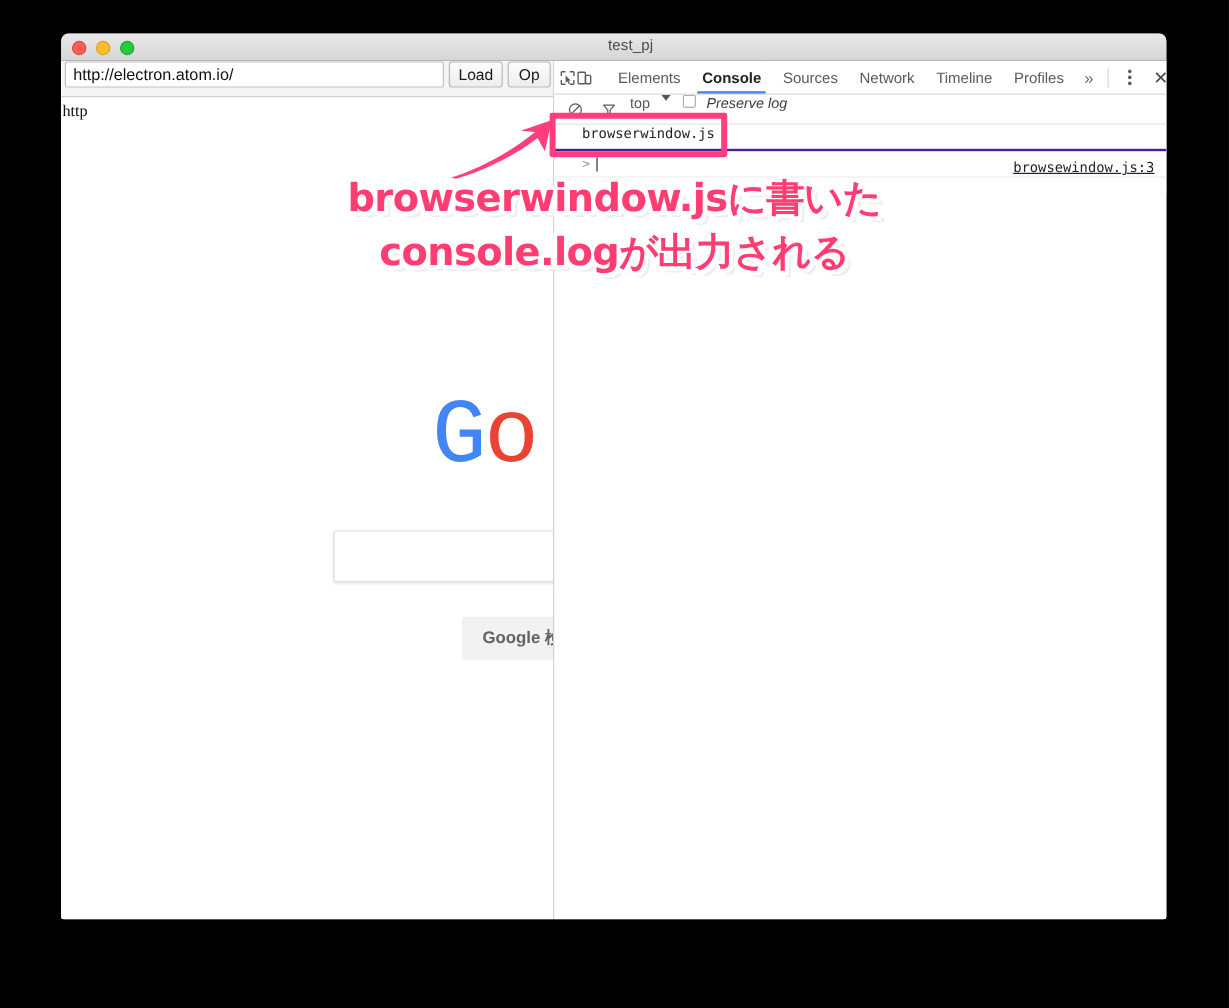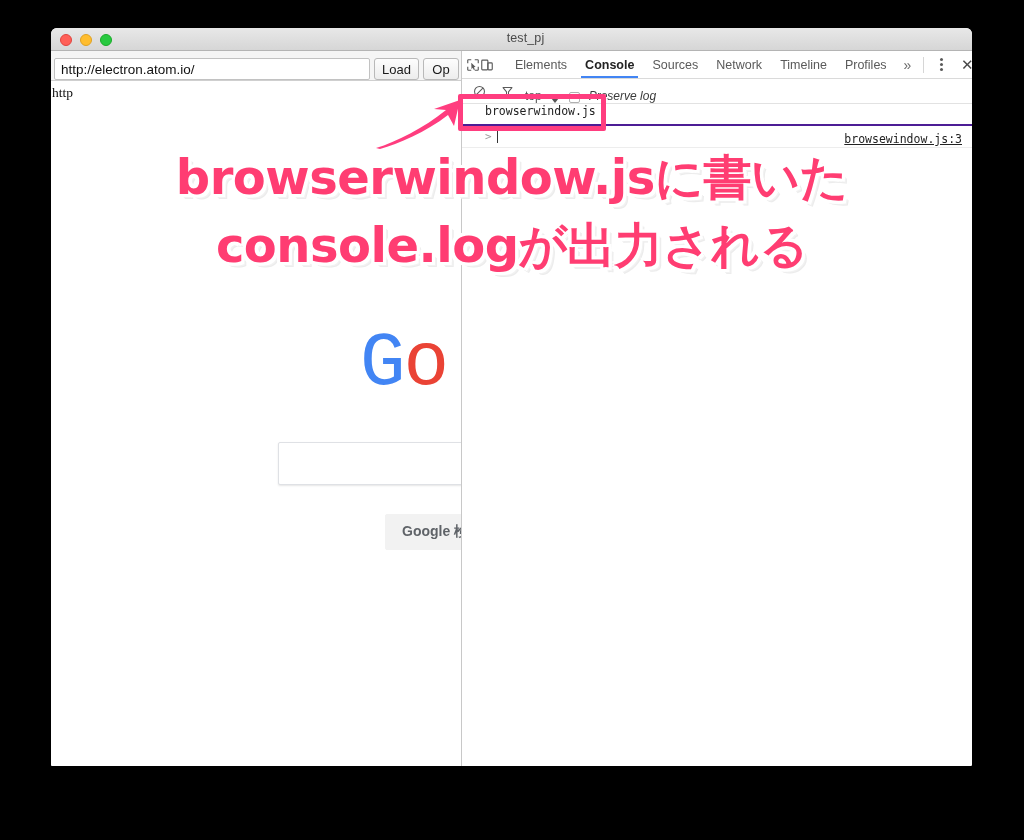--- a/index.html
+++ b/index.html
@@ -47,21 +47,21 @@
     position: absolute; left: 0; top: 0;
     width: 410px; height: 100%;
     background: #fff;
     overflow: hidden;
   }
   .toolbar {
     position: relative;
     height: 30px;
     background: #f5f5f5;
     border-bottom: 1px solid #cfcfcf;
-    display: flex; align-items: flex-end;
+    display: flex; align-items: flex-start;
     padding: 0 2px;
     gap: 4px;
   }
   .urlbar {
     flex: 1 1 auto;
     height: 22px; margin-left: 1px;
     background: #fff;
     border: 1px solid #c2c2c2;
     border-radius: 2px;
     display: flex; align-items: center;
@@ -176,21 +176,21 @@
     display: flex; flex-direction: column; align-items: center; justify-content: center; gap: 2px;
   }
   .dt-dots i { width: 3px; height: 3px; border-radius: 50%; background: #5a5a5a; display: block; }
   .dt-close {
     width: 22px; height: 20px; margin-left: 6px;
     display: flex; align-items: center; justify-content: center;
     font-size: 15px; color: #4a4a4a;
   }
 
   .dt-filterbar {
-    display: flex; align-items: flex-end;
+    display: flex; align-items: flex-start;
     height: 25px;
     border-bottom: 1px solid #e2e2e2;
     padding-left: 5px;
     gap: 4px;
     background: #fff;
   }
   .dt-ctx {
     font-size: 12px; color: #555; margin-left: 2px;
   }
   .dt-caret {
@@ -256,21 +256,21 @@
     left: 372px; top: 98px;
     width: 98px; height: 52px;
     pointer-events: none;
   }
   .anno-text {
     position: absolute;
     left: 0; right: 0; top: 143px;
     text-align: center;
     font-family: "DejaVu Sans", sans-serif;
     font-weight: bold;
-    font-size: 48px;
+    font-size: 32px;
     line-height: 1.42;
     color: #ff3d72;
     letter-spacing: -.5px;
     text-shadow:
       3px 3px 0 #fff, -3px 3px 0 #fff, 3px -3px 0 #fff, -3px -3px 0 #fff,
       0 3px 0 #fff, 0 -3px 0 #fff, 3px 0 0 #fff, -3px 0 0 #fff,
       4px 4px 0 #f2f2f2, 5px 5px 0 #ececec;
     pointer-events: none;
     white-space: pre;
   }

